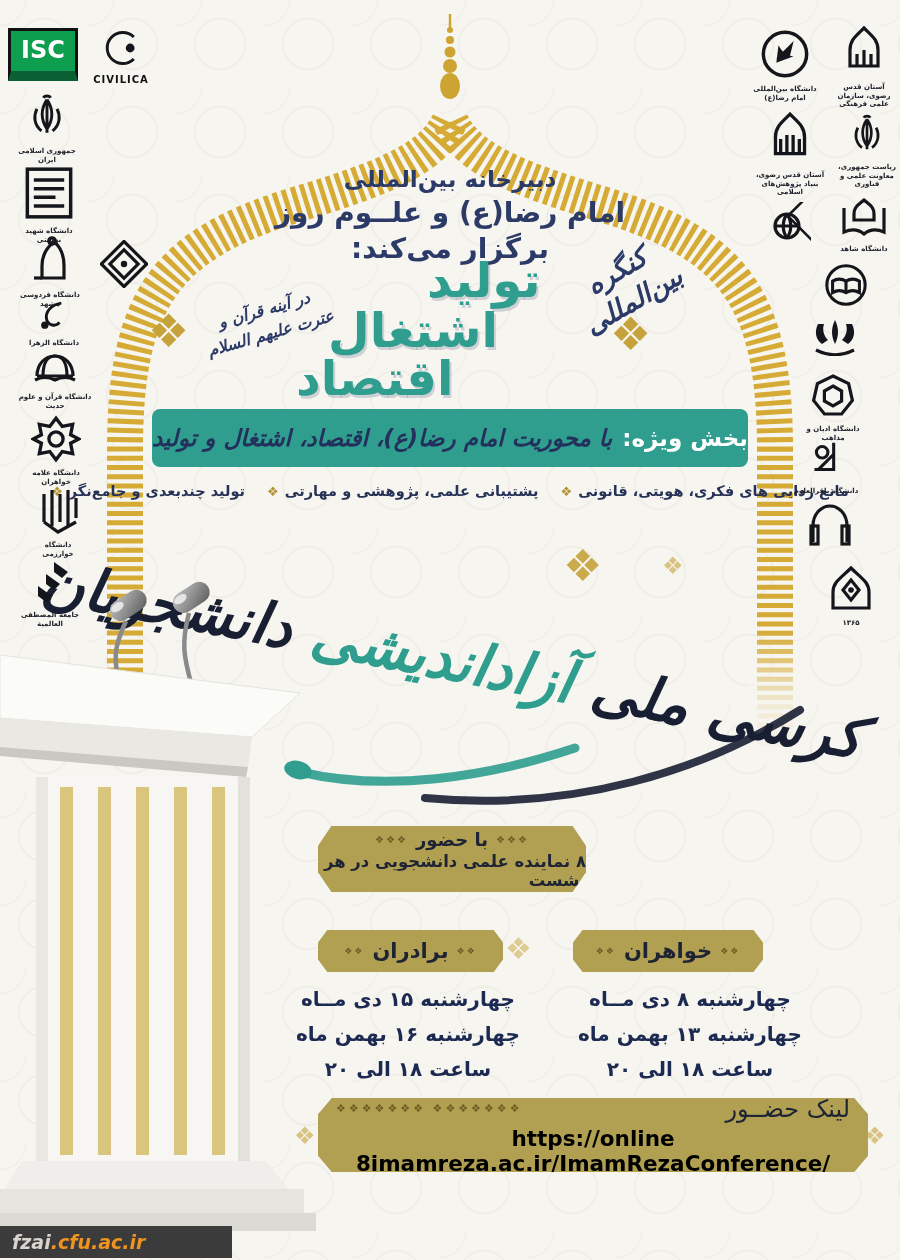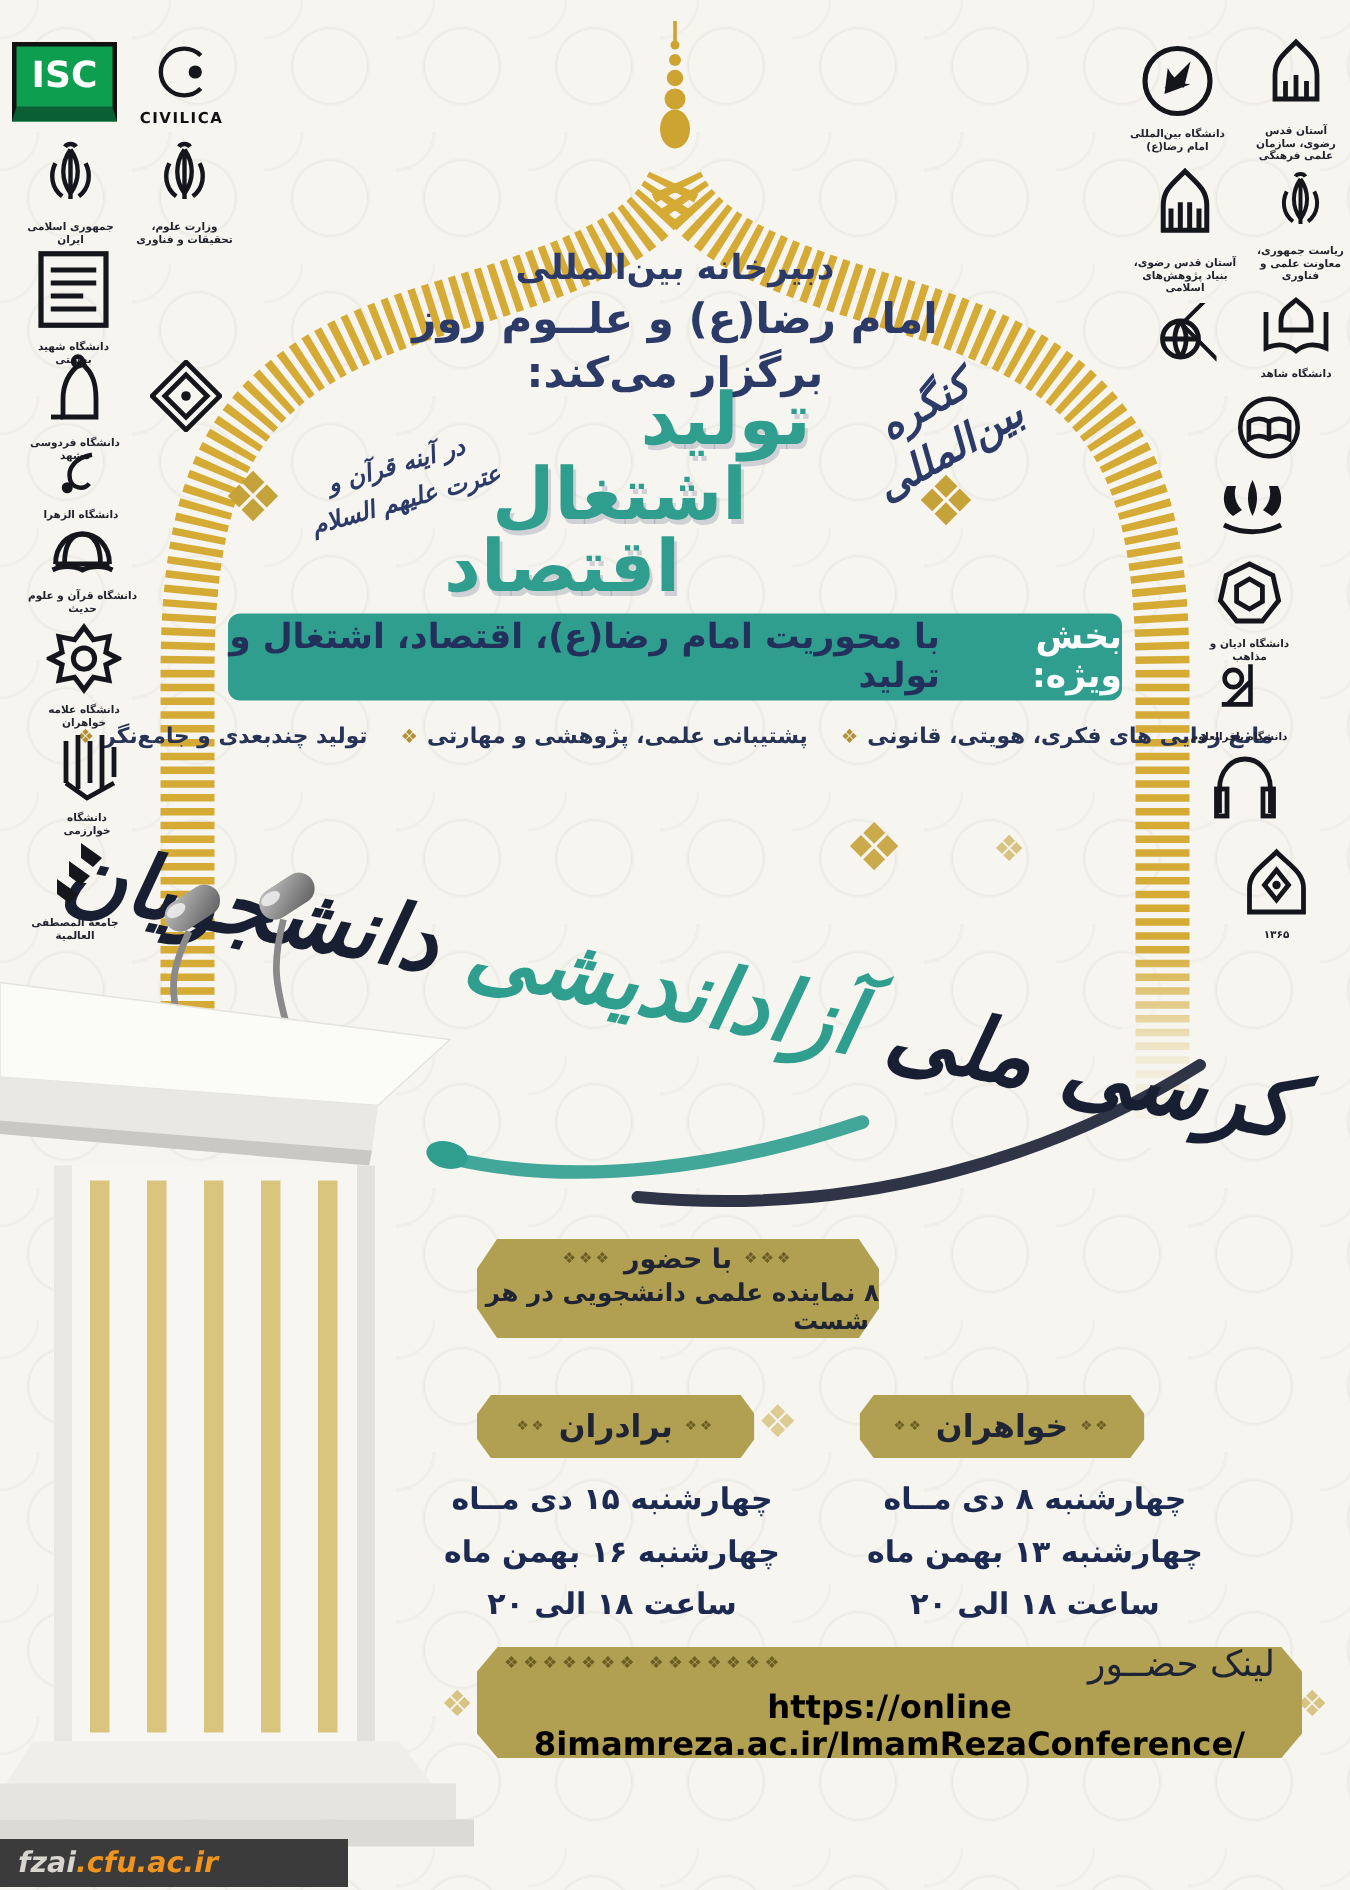--- a/index.html
+++ b/index.html
@@ -19,21 +19,21 @@
   .hdr-l1{font-size:23px;line-height:32px;}
   .hdr-l2{font-size:28px;line-height:36px;}
   
   .script{color:#2c3a68;font-weight:bold;font-style:italic;}
   .teal-word{color:#2f9e8f;font-weight:800;font-size:48px;line-height:1;text-shadow:2px 3px 0 rgba(35,48,92,.18);}
   .rosette{color:#c6a23a;line-height:1;}
   
   .sp-banner{left:152px;top:409px;width:596px;height:58px;background:#2f9e8f;border-radius:8px;
     display:flex;align-items:center;justify-content:center;font-size:23px;font-weight:800;}
   .sp-banner .lab{color:#ffffff;margin-left:10px;}
-  .sp-banner .txt{color:#23305c;}
+  .sp-banner .txt{color:#23305c;font-style:italic;}
   
   .bullets{left:140px;top:483px;width:620px;display:flex;justify-content:center;gap:22px;align-items:center;}
   .bullet{display:flex;align-items:center;gap:6px;font-size:14.5px;font-weight:bold;color:#273257;white-space:nowrap;}
   .bullet .di{color:#b39232;font-size:13px;}
   
   .callig{left:55px;top:560px;width:815px;height:250px;}
   .callig-text{position:absolute;left:0;top:68px;width:100%;text-align:center;
     transform:rotate(11deg);font-size:58px;font-weight:800;font-style:italic;letter-spacing:-1px;
     color:#191f33;white-space:nowrap;}
   .callig-text .teal{color:#2f9e8f;}
@@ -236,26 +236,20 @@
         <circle class="gf" cx="17" cy="12" r="2.4"></circle>
       </svg>
     <div class="civ">CIVILICA</div>
   </div>
   <div class="logo" style="left:12px;top:94px;width:70px;">
     <svg width="44" height="48" viewBox="0 0 24 26">
         <path class="g" d="M12 3v18M12 3c-3.5 5-3.5 11 0 16M12 3c3.5 5 3.5 11 0 16M6.5 8c-2 4-1.5 9 2.5 12M17.5 8c2 4 1.5 9-2.5 12M10 2c.8-1.3 3.2-1.3 4 0"></path>
       </svg>
     <div class="cap">جمهوری اسلامی ایران</div>
   </div>
-  <div class="logo" style="left:88px;top:94px;width:70px;">
-    <svg width="44" height="48" viewBox="0 0 24 26">
-        <path class="g" d="M12 3v18M12 3c-3.5 5-3.5 11 0 16M12 3c3.5 5 3.5 11 0 16M6.5 8c-2 4-1.5 9 2.5 12M17.5 8c2 4 1.5 9-2.5 12M10 2c.8-1.3 3.2-1.3 4 0"></path>
-      </svg>
-    <div class="cap">وزارت علوم، تحقیقات و فناوری</div>
-  </div>
   <div class="logo" style="left:20px;top:164px;width:58px;">
     <svg width="52" height="58" viewBox="0 0 24 26">
         <rect class="g" x="2" y="2" width="20" height="22"></rect>
         <path class="g" d="M5 7h14M5 11h14M5 15h10M5 19h14"></path>
       </svg>
     <div class="cap">دانشگاه شهید بهشتی</div>
   </div>
   <div class="logo" style="left:14px;top:234px;width:72px;">
     <svg width="48" height="52" viewBox="0 0 24 26">
         <path class="g" d="M14 4c-4 3-6 7-6 12v6h11v-6c0-5-1-9-5-12z"></path>

